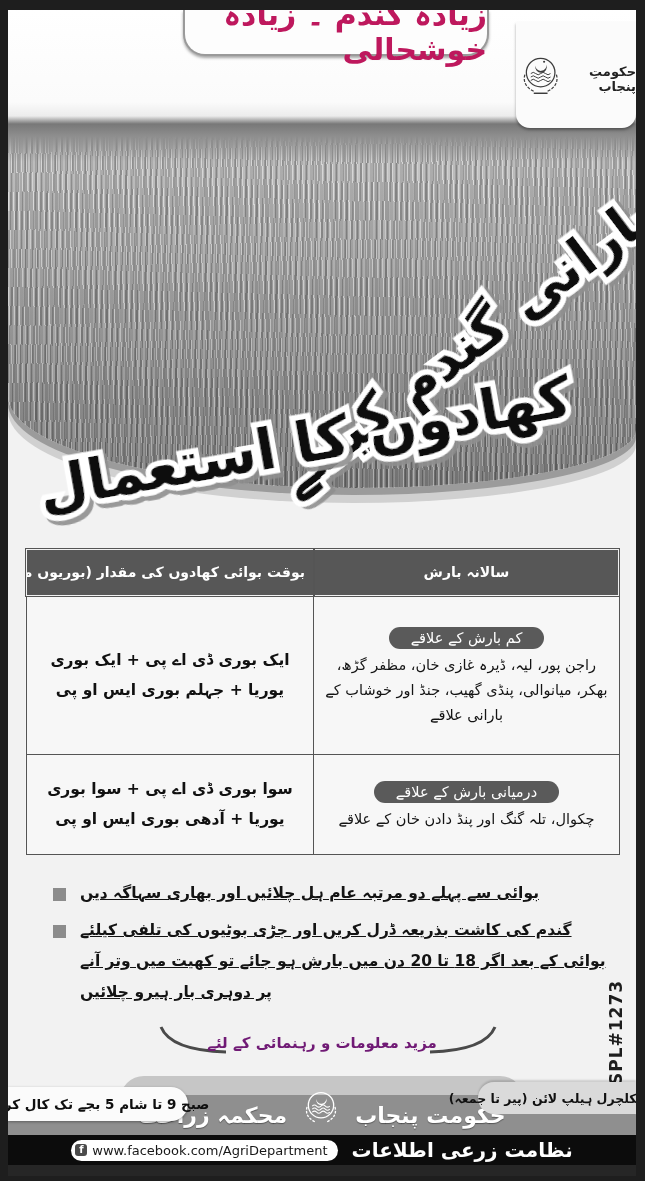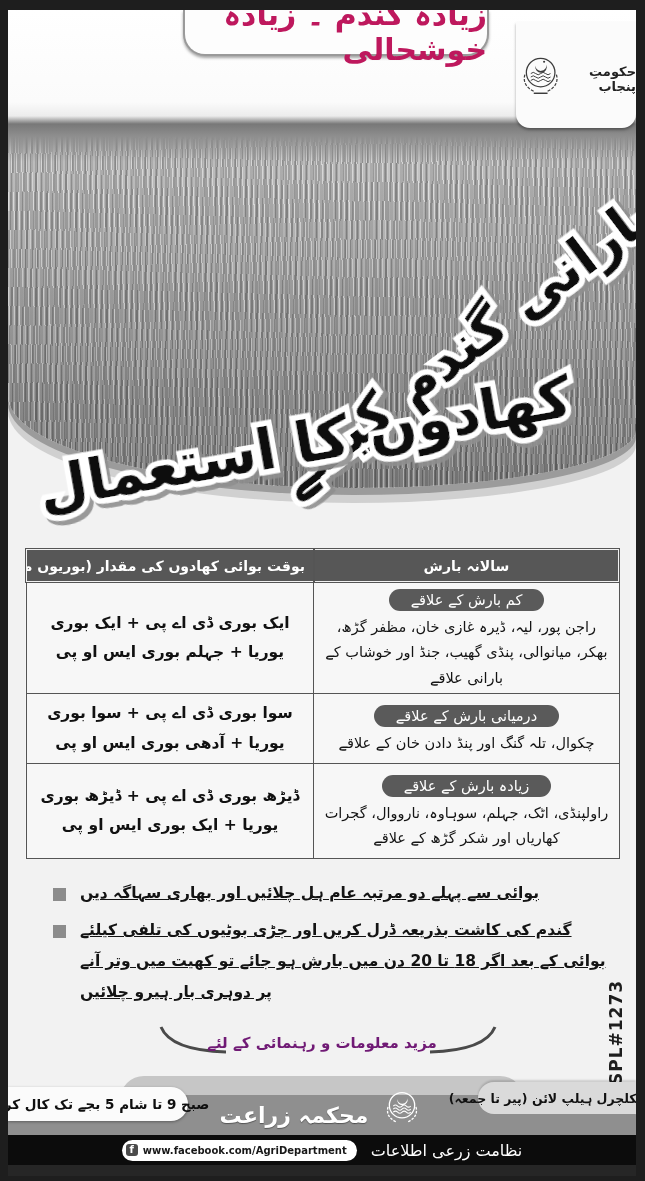--- a/index.html
+++ b/index.html
@@ -113,22 +113,22 @@
     display:flex;align-items:center;justify-content:center;gap:14px;
   }
   .fb-pill{
     display:flex;align-items:center;gap:5px;background:#fff;border-radius:11px;
     padding:2px 10px 2px 4px;height:17px;
   }
   .fb-icon{
     width:12px;height:12px;background:#4b4b4b;border-radius:3px;color:#fff;
     font-size:10px;font-weight:bold;display:flex;align-items:center;justify-content:center;line-height:1;
   }
-  .fb-pill span{font-size:10px;font-weight:bold;color:#181818;direction:ltr;white-space:nowrap;}
-  .directorate{font-size:16px;font-weight:normal;color:#fff;direction:rtl;letter-spacing:1px;}
+  .fb-pill span{font-size:13px;font-weight:normal;color:#181818;direction:ltr;white-space:nowrap;}
+  .directorate{font-size:20px;font-weight:bold;color:#fff;direction:rtl;letter-spacing:1px;}
   .bottom-strip{position:absolute;left:0;top:1155px;width:628px;height:11px;background:#262626;z-index:6;}
 </style>
 </head>
 <body>
 
 <div class="ad">
   <div class="content">
 
     <div class="photo"></div>
 
@@ -178,27 +178,20 @@
         </td>
         <td class="amount" dir="rtl">ایک بوری ڈی اے پی + ایک بوری یوریا + جہلم بوری ایس او پی</td>
       </tr>
       <tr class="row-2">
         <td class="zone-cell">
           <div class="zone-badge">درمیانی بارش کے علاقے</div>
           <div class="regions">چکوال، تلہ گنگ اور پنڈ دادن خان کے علاقے</div>
         </td>
         <td class="amount" dir="rtl">سوا بوری ڈی اے پی + سوا بوری یوریا + آدھی بوری ایس او پی</td>
       </tr>
-      <tr class="row-3">
-        <td class="zone-cell">
-          <div class="zone-badge">زیادہ بارش کے علاقے</div>
-          <div class="regions">راولپنڈی، اٹک، جہلم، سوہاوہ، نارووال، گجرات کھاریاں اور شکر گڑھ کے علاقے</div>
-        </td>
-        <td class="amount" dir="rtl">ڈیڑھ بوری ڈی اے پی + ڈیڑھ بوری یوریا + ایک بوری ایس او پی</td>
-      </tr>
     </tbody>
       </table>
 
     <div class="tips">
       <div class="tip">
         <div class="sq"></div>
         <div class="t">بوائی سے پہلے دو مرتبہ عام ہل چلائیں اور بھاری سہاگہ دیں</div>
       </div>
       <div class="tip">
         <div class="sq"></div>
@@ -229,20 +222,21 @@
       <span class="band-text">محکمہ زراعت</span>
       <svg class="crest" viewBox="0 0 100 110">
         <circle cx="50" cy="44" r="29" fill="none" stroke="currentColor" stroke-width="3"></circle>
         <path d="M39 30 a12 12 0 1 0 23 -2 a9.5 9.5 0 1 1 -23 2" fill="currentColor"></path>
         <path d="M30 46 q5 -5 10 0 t10 0 t10 0 t10 0" fill="none" stroke="currentColor" stroke-width="2.5"></path>
         <path d="M30 53 q5 -5 10 0 t10 0 t10 0 t10 0" fill="none" stroke="currentColor" stroke-width="2.5"></path>
         <path d="M30 60 q5 -5 10 0 t10 0 t10 0 t10 0" fill="none" stroke="currentColor" stroke-width="2.5"></path>
         <path d="M18 48 q-6 22 18 34" fill="none" stroke="currentColor" stroke-width="3" stroke-dasharray="6 3"></path>
         <path d="M82 48 q6 22 -18 34" fill="none" stroke="currentColor" stroke-width="3" stroke-dasharray="6 3"></path>
       </svg>
+      <span class="band-text">حکومت پنجاب</span>
     </div>
     <div class="hours-tab">
       <span>صبح 9 تا شام 5 بجے تک کال کریں</span>
     </div>
 
     <div class="footer-band">
       <div class="fb-pill">
         <div class="fb-icon">f</div>
         <span>www.facebook.com/AgriDepartment</span>
       </div>

